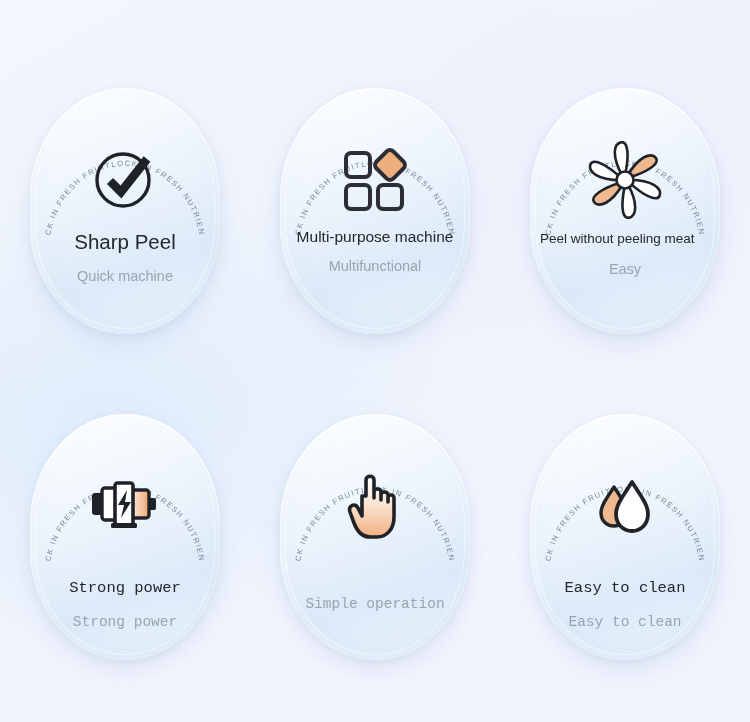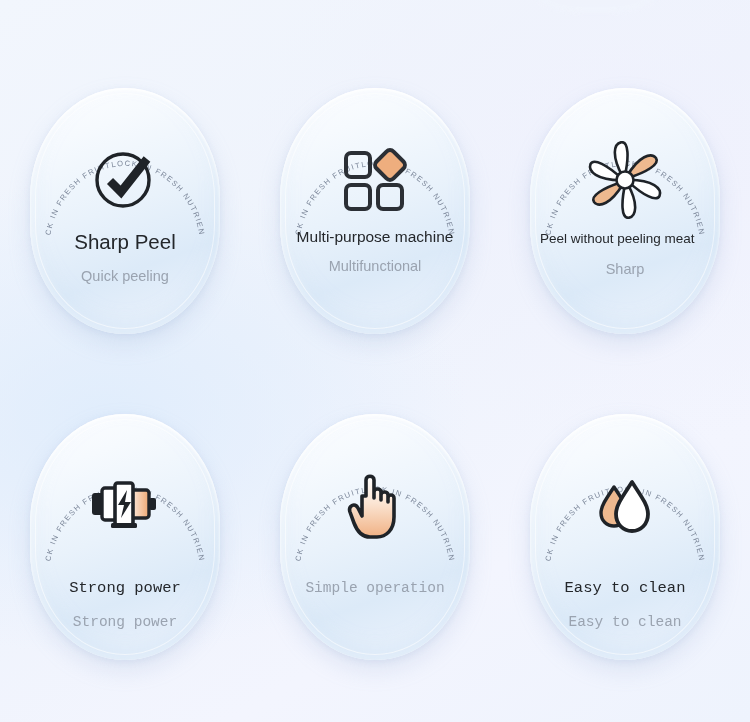--- a/index.html
+++ b/index.html
@@ -106,21 +106,21 @@
   
   .c1 .title    { font-size:20.5px; }
   .c1 .subtitle { font-size:14.5px; margin-top:14px; }
   .c2 .title    { font-size:15.5px; }
   .c2 .subtitle { font-size:14.5px; margin-top:12px; }
   .c3 .title    { font-size:13.5px; text-align:left; padding-left:4px; }
   .c3 .subtitle { font-size:14.5px; margin-top:14px; }
   .c4 .title    { font-size:15.5px; }
   .c4 .subtitle { font-size:14.5px; margin-top:16px; }
   .c5 .title    { font-size:15.5px; }
-  .c5 .subtitle { font-size:14.5px; }
+  .c5 .subtitle { font-size:14.5px; margin-top:16px; }
   .c6 .title    { font-size:15.5px; }
   .c6 .subtitle { font-size:14.5px; margin-top:16px; }
 
   .c3 .labels { top:143px; }
   .c2 .labels { top:140px; }
   .c4 .labels, .c5 .labels, .c6 .labels { top:166px;font-family:Liberation Mono, monospace; }
 </style>
 </head>
 <body>
 
@@ -138,21 +138,21 @@
       </svg>
     </div>
     <div class="icon-wrap">
       <svg width="68" height="68" viewBox="0 0 68 68">
         <circle cx="32" cy="34" r="26" fill="none" stroke="#1f2328" stroke-width="3.4"></circle>
         <path d="M19 35 L30 46 L56 13" fill="none" stroke="#1f2328" stroke-width="8.5" stroke-linecap="butt" stroke-linejoin="miter"></path>
       </svg>
     </div>
     <div class="labels">
       <div class="title">Sharp Peel</div>
-      <div class="subtitle">Quick peeling</div>
+      <div class="subtitle">Quick machine</div>
     </div>
   </div>
 
   <div class="card c2">
     <div class="ring-text">
       <svg viewBox="0 0 190 246">
         <defs>
             <path id="arc2" d="M 20 150 A 76 86 0 0 1 170 150" fill="none"></path>
           </defs>
         <text><textPath href="#arc2" startOffset="50%" text-anchor="middle">LOCK IN FRESH FRUITLOCK IN FRESH NUTRIENTS</textPath></text>
@@ -203,21 +203,21 @@
             </g>
           <g transform="rotate(300)">
               <path d="M2,-4 C14,-24 26,-28 31,-22 C35,-16 22,-8 3,-2 Z" fill="#ffffff"></path>
             </g>
           <circle cx="0" cy="0" r="8.5" fill="#ffffff" stroke="#1f2328" stroke-width="2.6"></circle>
         </g>
       </svg>
     </div>
     <div class="labels">
       <div class="title">Peel without peeling meat</div>
-      <div class="subtitle">Sharp</div>
+      <div class="subtitle">Easy</div>
     </div>
   </div>
 
   <div class="card c4">
     <div class="ring-text">
       <svg viewBox="0 0 190 246">
         <defs>
             <path id="arc4" d="M 20 150 A 76 86 0 0 1 170 150" fill="none"></path>
           </defs>
         <text><textPath href="#arc4" startOffset="50%" text-anchor="middle">LOCK IN FRESH FRUITLOCK IN FRESH NUTRIENTS</textPath></text>

